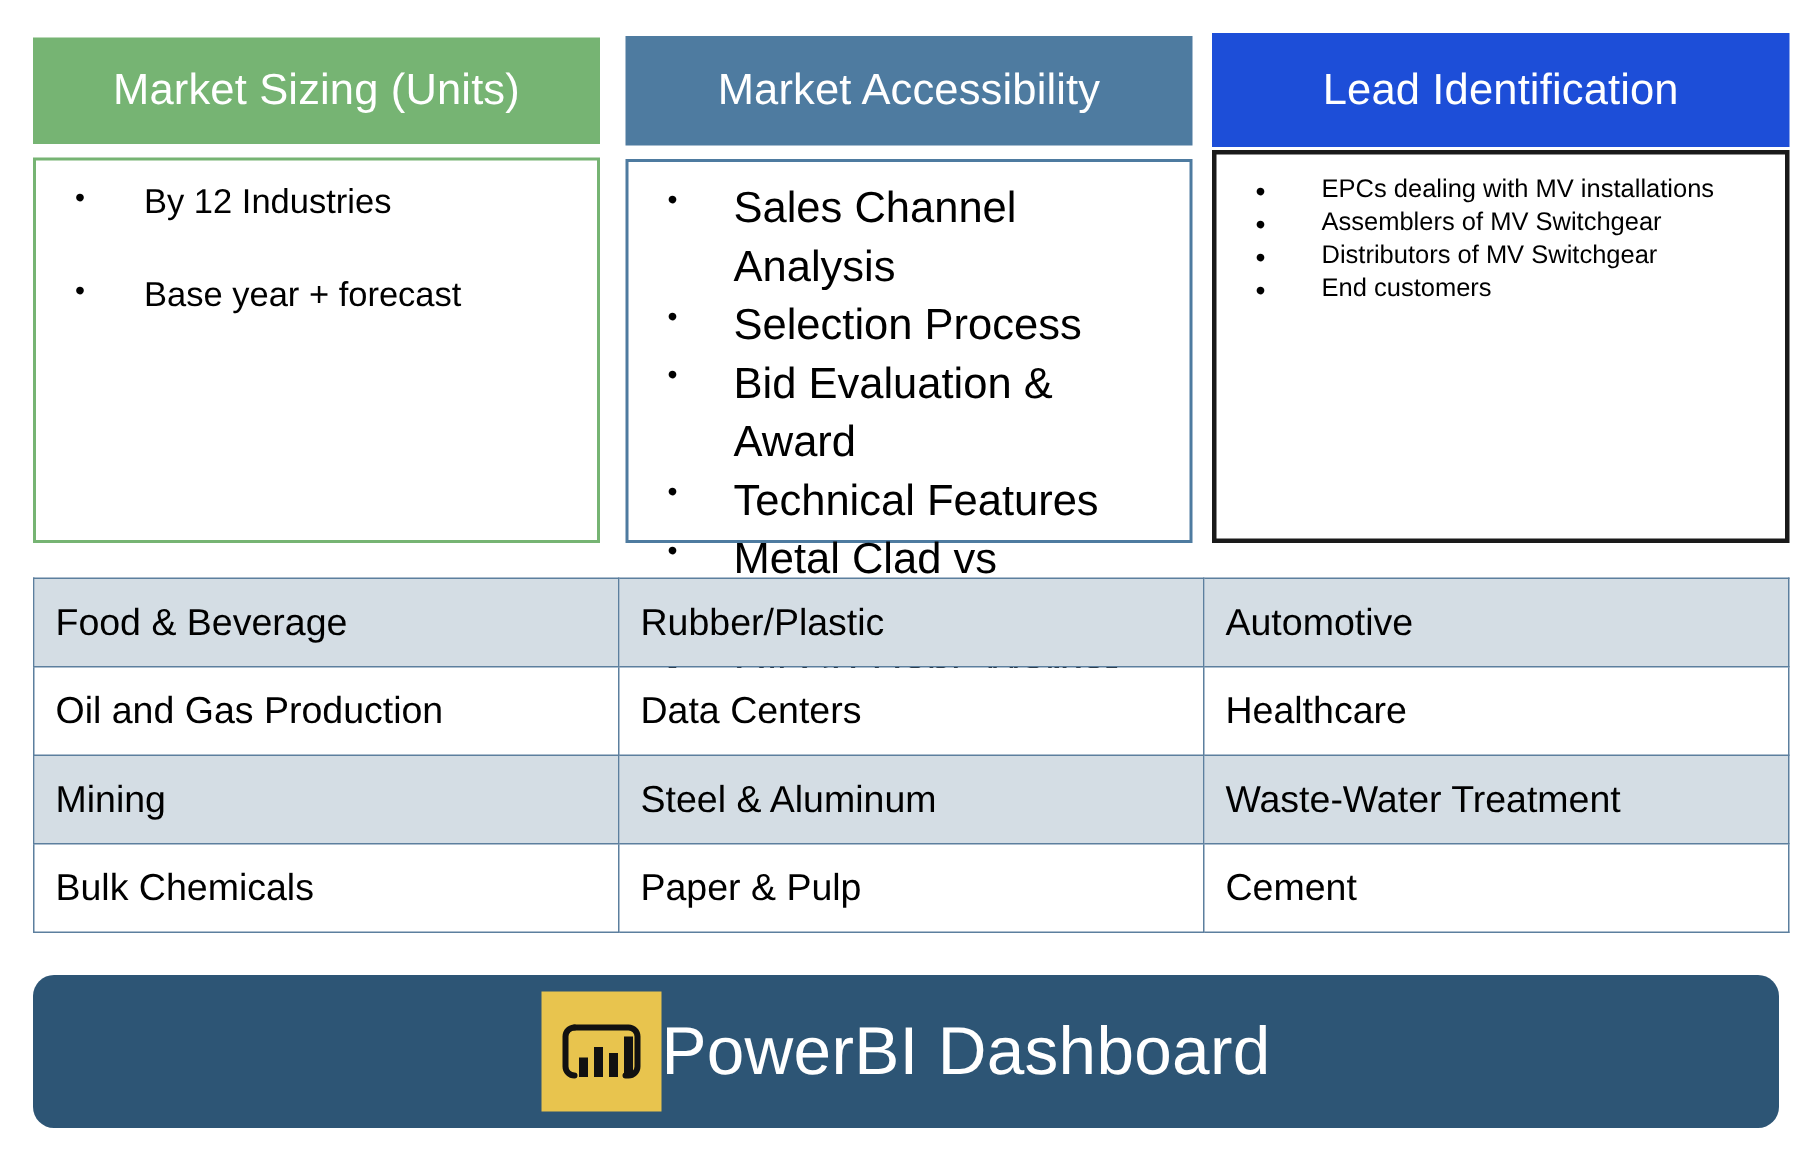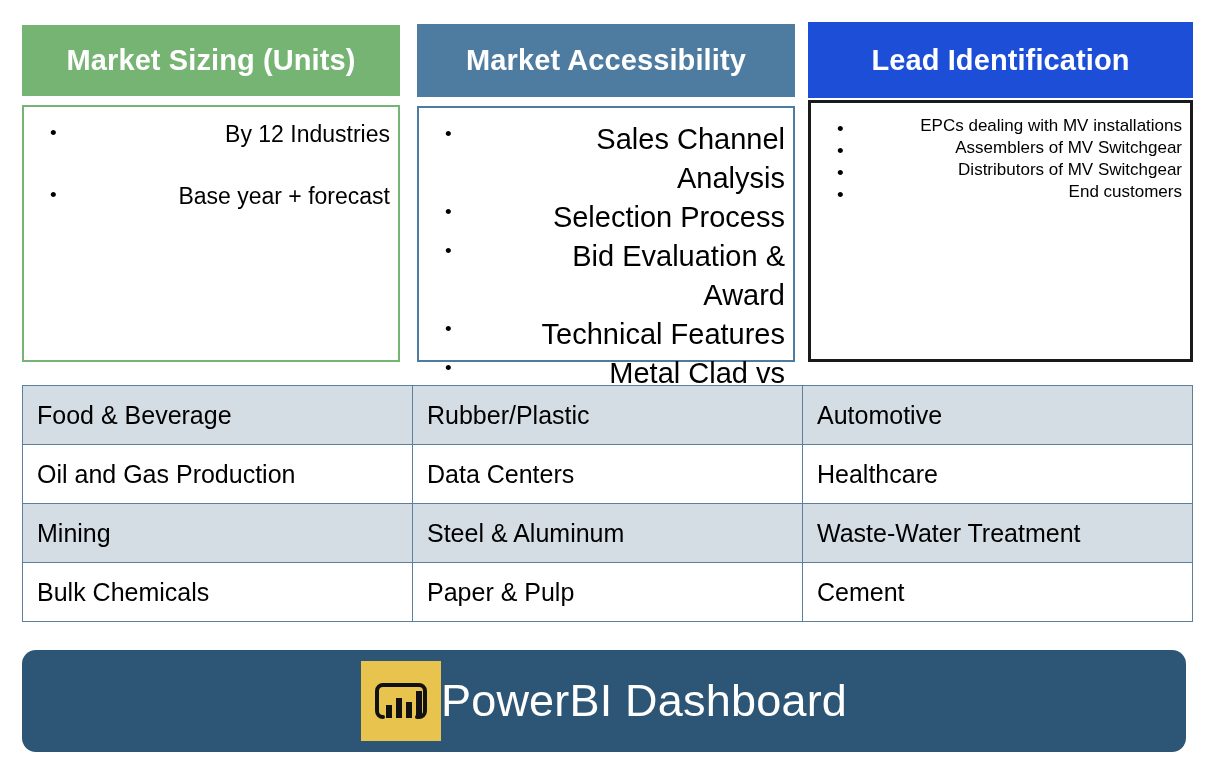--- a/index.html
+++ b/index.html
@@ -36,21 +36,21 @@
   .card-header {
     position: absolute;
     left: 0;
     width: 100%;
     box-sizing: border-box;
     display: flex;
     align-items: center;
     justify-content: center;
     color: #ffffff;
     font-size: 29px;
-    font-weight: 700;
+    font-weight: 400;
     letter-spacing: 0.1px;
     white-space: nowrap;
   }
   .card.c1 .card-header { top: 25px; height: 71px; background: #76b473; }
   .card.c2 .card-header { top: 24px; height: 73px; background: #4e7ba0; }
   .card.c3 .card-header { top: 22px; height: 76px; background: #1d4ed8; }
 
   .card-body {
     position: absolute;
     left: 0;
@@ -60,21 +60,20 @@
     padding: 12px 8px 10px 8px;
   }
   .card.c1 .card-body { top: 105px; height: 257px; border: 2px solid #76b473; }
   .card.c2 .card-body { top: 106px; height: 256px; border: 2px solid #4e7ba0; }
   .card.c3 .card-body { top: 100px; height: 262px; border: 3px solid #1a1a1a; }
 
   ul.bullets {
     list-style: none;
     margin: 0;
     padding: 0;
-    text-align: right;
   }
   ul.bullets li {
     position: relative;
     padding-left: 62px;
     font-size: 22px;
     line-height: 1.33;
     color: #000000;
   }
   ul.bullets li::before {
     content: "\2022";

